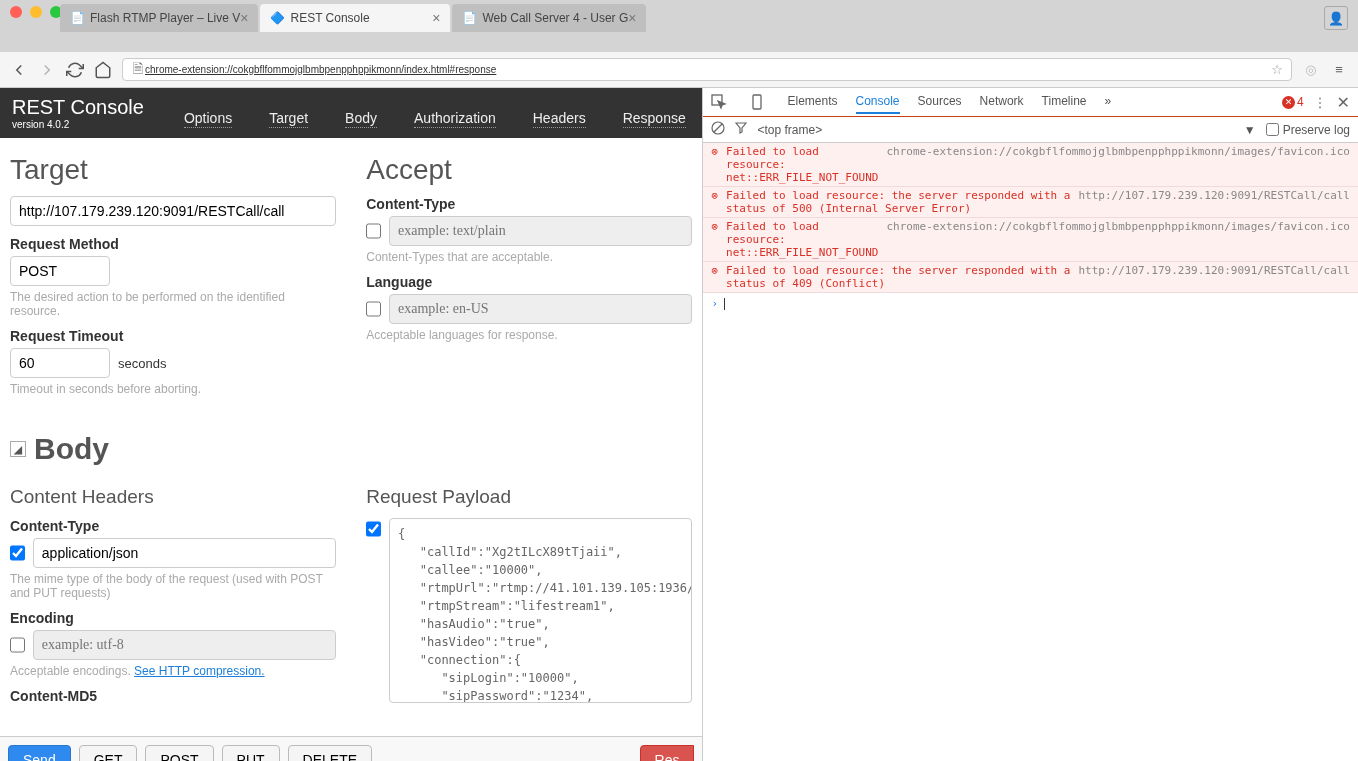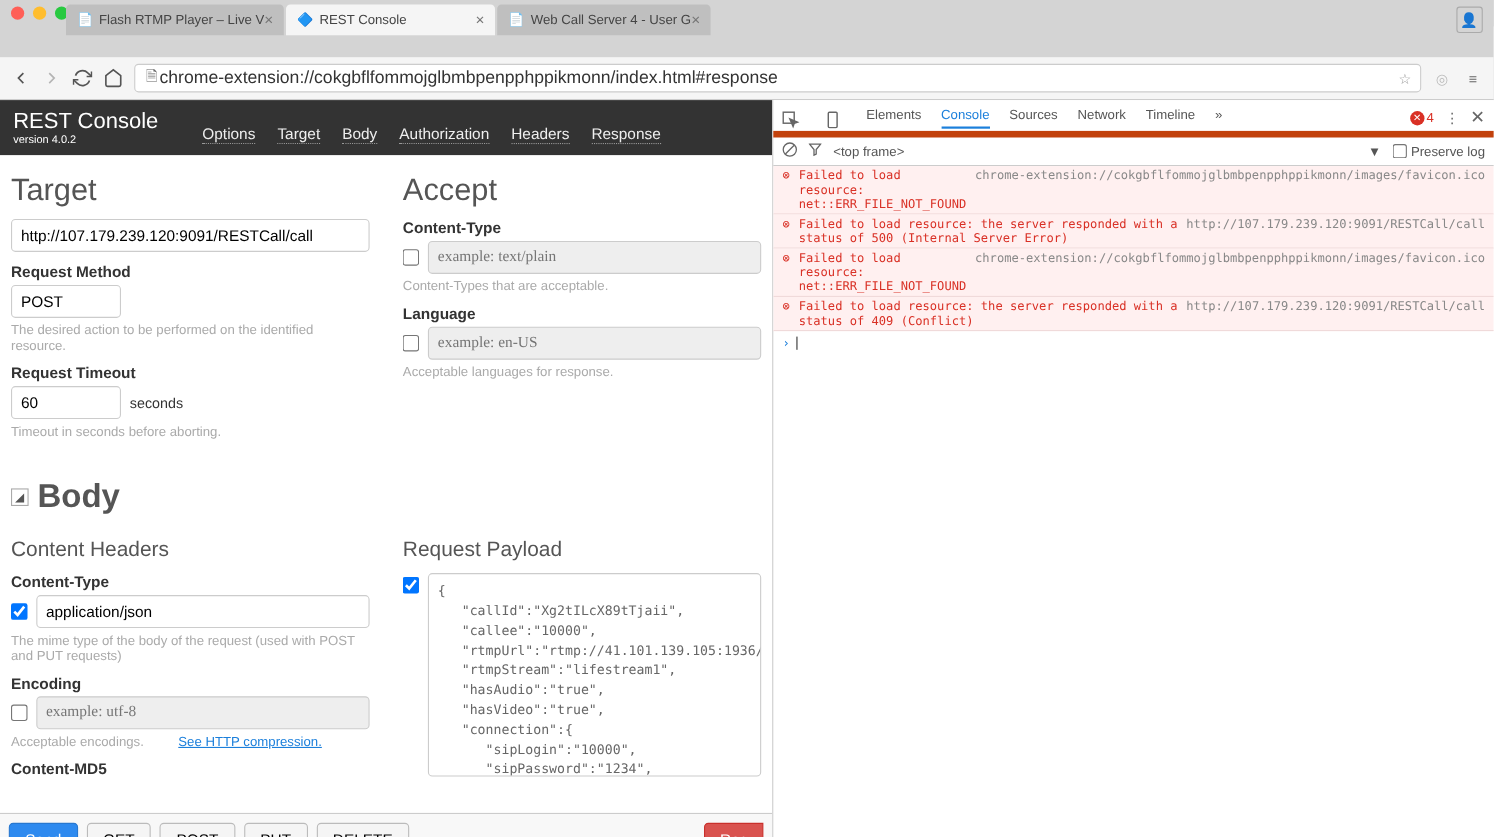--- a/index.html
+++ b/index.html
@@ -14,50 +14,50 @@
 .tl.green { background: #28c940; }
 .tabs { display: flex; margin-left: 60px; position: relative; top: -20px; height: 28px; }
 .tab { display: flex; align-items: center; padding: 4px 10px; background: #bfbfbf; border-top-left-radius: 4px; border-top-right-radius: 4px; margin-right: 2px; font-size: 12px; color: #444; min-width: 190px; max-width: 200px; position: relative; }
 .tab.active { background: #f5f5f5; }
 .tab-icon { width: 14px; height: 14px; margin-right: 6px; display:inline-block; }
 .tab-close { margin-left: auto; font-size: 14px; color:#777; }
 .nav-bar { display: flex; align-items: center; padding: 6px 10px; background: #f5f5f5; border-bottom: 1px solid #ccc; gap: 10px; }
 .nav-icon { width: 18px; height: 18px; color: #666; display:flex; align-items:center; justify-content:center; }
 .nav-icon svg { width:18px; height:18px; }
 .addr-bar { flex: 1; display: flex; align-items: center; background: #fff; border: 1px solid #ccc; border-radius: 4px; padding: 3px 8px; }
-.addr-text { flex:1; color:#333; font-size:16px; }
+.addr-text { flex:1; color:#333; font-size:10px;text-decoration:underline; }
 .star { color:#999; }
 .avatar-btn { width:24px; height:24px; border:1px solid #aaa; border-radius:3px; display:flex; align-items:center; justify-content:center; }
 
 
 .app-container { display: flex; height: calc(761px - 66px); }
 .left-pane { width: 808px; overflow: hidden; display:flex; flex-direction:column; position:relative; }
 .right-pane { flex: 1; border-left: 1px solid #ccc; display:flex; flex-direction:column; background:#fff; }
 
 
 .rc-header { background: #333; color: #fff; padding: 8px 12px; display: flex; align-items: flex-end; }
 .rc-title { font-size: 20px; font-weight: 400; }
 .rc-version { font-size: 10px; margin-left: 0; display:block; }
 .rc-title-block { margin-right: 40px; }
-.rc-nav { display: flex; gap: 20px; align-items: flex-end; padding-bottom: 2px; }
+.rc-nav { display: flex; gap: 37px; align-items: flex-end; padding-bottom: 2px; }
 .rc-nav-item { color: #eee; font-size: 14px; border-bottom: 1px dotted #999; padding-bottom: 1px; cursor:pointer; }
 
 
 .rc-body { flex:1; overflow-y: auto; padding: 10px; }
 .rc-col-row { display:flex; gap: 30px; }
 .rc-col { flex:1; min-width: 0; }
 
 h2.section-title { font-size: 28px; font-weight: 300; color:#555; margin: 6px 0 10px; }
 h2.body-title { font-size: 30px; font-weight: bold; color:#555; margin: 6px 0 14px; display:flex; align-items:center; gap:8px; }
 .collapse-icon { width:16px; height:16px; border:1px solid #aaa; display:inline-flex; align-items:center; justify-content:center; font-size:10px; }
 h3.sub-title { font-size: 19px; font-weight:300; color:#555; margin: 6px 0 10px; }
 
 .field-label { font-size: 14px; font-weight: bold; margin: 10px 0 4px; color:#333; }
 .help-text { font-size: 12px; color: #aaa; margin-top: 4px; }
-.help-text a { color:#1b7fdb;margin-left:28px; }
+.help-text a { color:#1b7fdb; }
 
 input.text-field, .text-field-box { width: 100%; padding: 6px 8px; border: 1px solid #ccc; border-radius: 4px; font-size: 14px; background:#fff; }
 input.text-field.small { width: 100px; }
 .inline-row { display:flex; align-items:center; gap:8px; }
 .cb-field { display:flex; align-items:center; gap:8px; }
 .cb-field input[type=checkbox] { width:16px; height:16px; }
 .disabled-input { background:#eee !important; color:#404040;font-family:Liberation Serif, serif; }
 
 
 .action-bar { position:absolute; bottom:0; left:0; right:0; border-top:1px solid #ccc; background:#f8f8f8; padding: 8px; display:flex; gap:8px; align-items:center; }
@@ -65,21 +65,21 @@
 .btn.primary { background:#2e8aef; color:#fff; border-color:#2878d0; }
 .btn.danger { background:#d9534f; color:#fff; border-color:#c9302c; }
 .action-spacer { flex:1; }
 
 
 .raw-body { display:flex; gap:8px; align-items:flex-start; }
 .raw-body input[type=checkbox]{ width:16px; height:16px; margin-top:3px; }
 .raw-body-text { font-family: Menlo, monospace; font-size: 12px; color:#666; line-height:1.5; white-space: pre; border:1px solid #ccc; border-radius:4px; padding:6px 8px; width:100%; height: 185px; overflow:hidden; }
 
 
-.dt-header { display:flex; align-items:flex-end; padding: 2px 8px; border-bottom:6px solid #c2410c; gap: 22px; }
+.dt-header { display:flex; align-items:center; padding: 2px 8px; border-bottom:1px solid #c2410c; gap: 22px; }
 .dt-header .pick-icon { width:16px; height:16px; }
 .dt-tabs { display:flex; gap: 18px; font-size:12px; color:#555; }
 .dt-tab { padding: 4px 0; cursor:pointer; }
 .dt-tab.active { color:#1b7fdb; border-bottom: 2px solid #1b7fdb; }
 .dt-right { margin-left:auto; display:flex; align-items:center; gap:10px; }
 .err-badge { color:#d93025; display:flex; align-items:center; gap:2px; font-size:12px; }
 .dt-close { font-size:16px; color:#666; }
 
 .dt-toolbar { display:flex; align-items:center; padding: 4px 8px; border-bottom:1px solid #ccc; gap:10px; font-size:12px; color:#555; }
 .dt-toolbar .frame-select { display:flex; align-items:center; gap:4px; }

